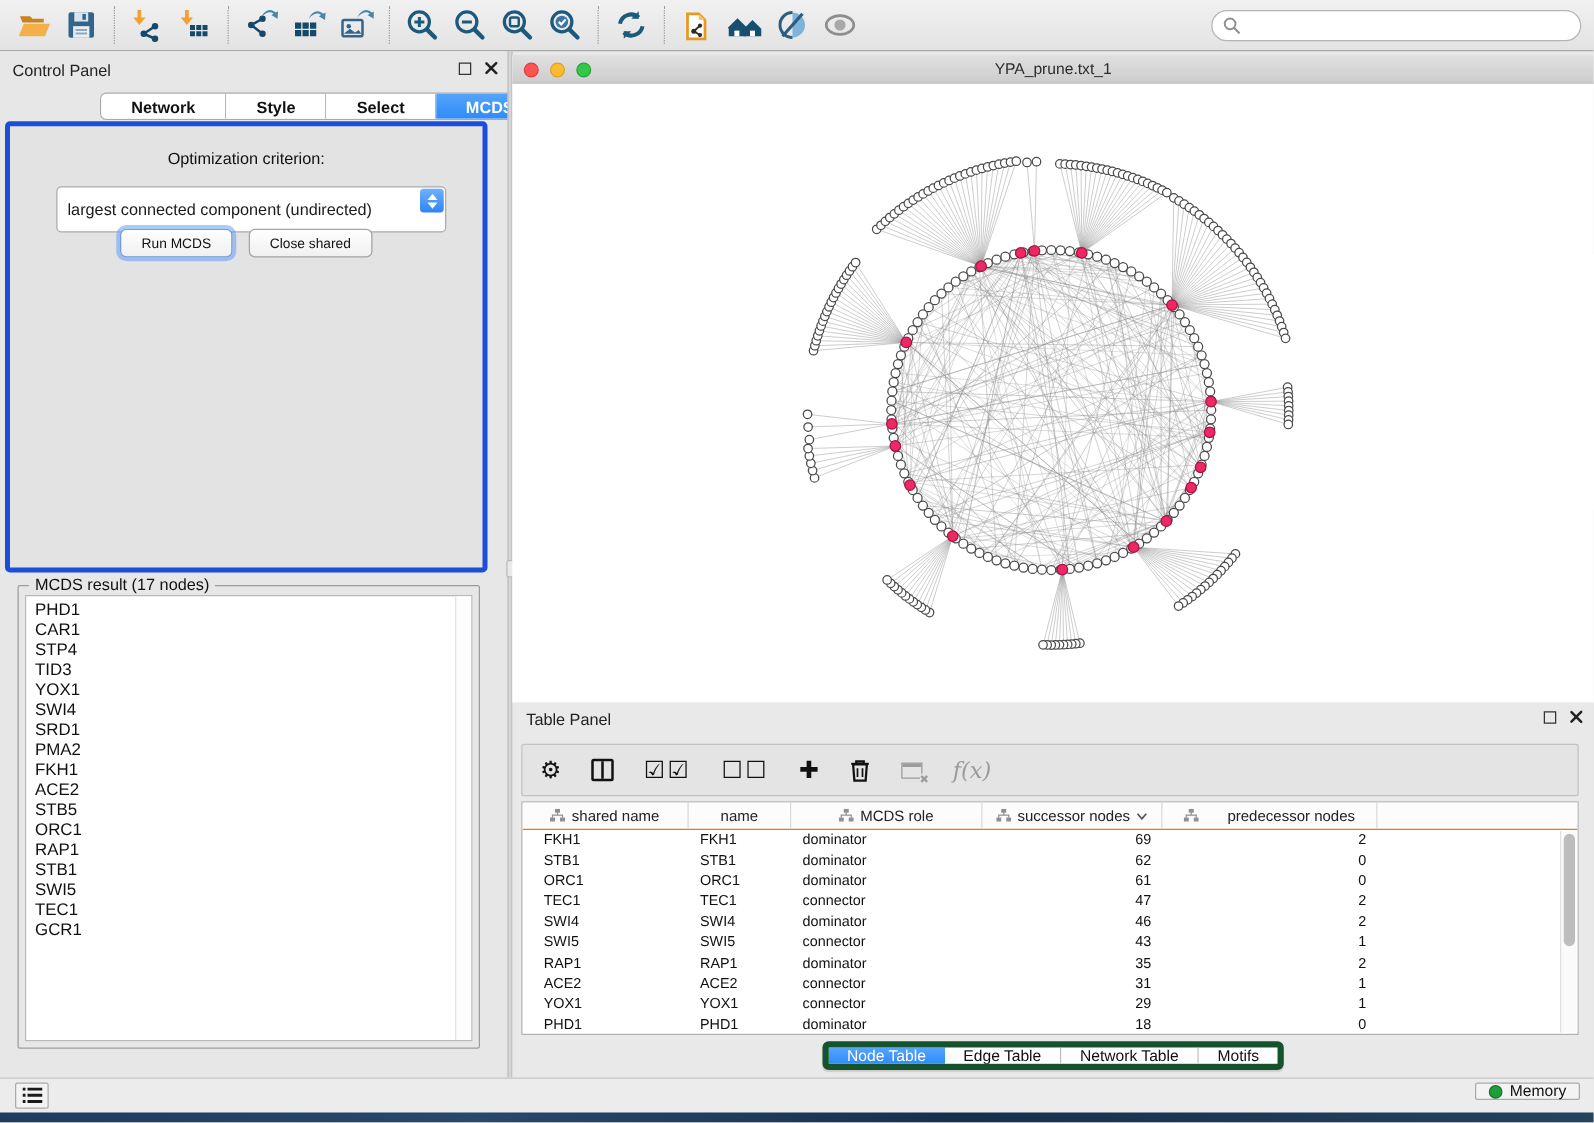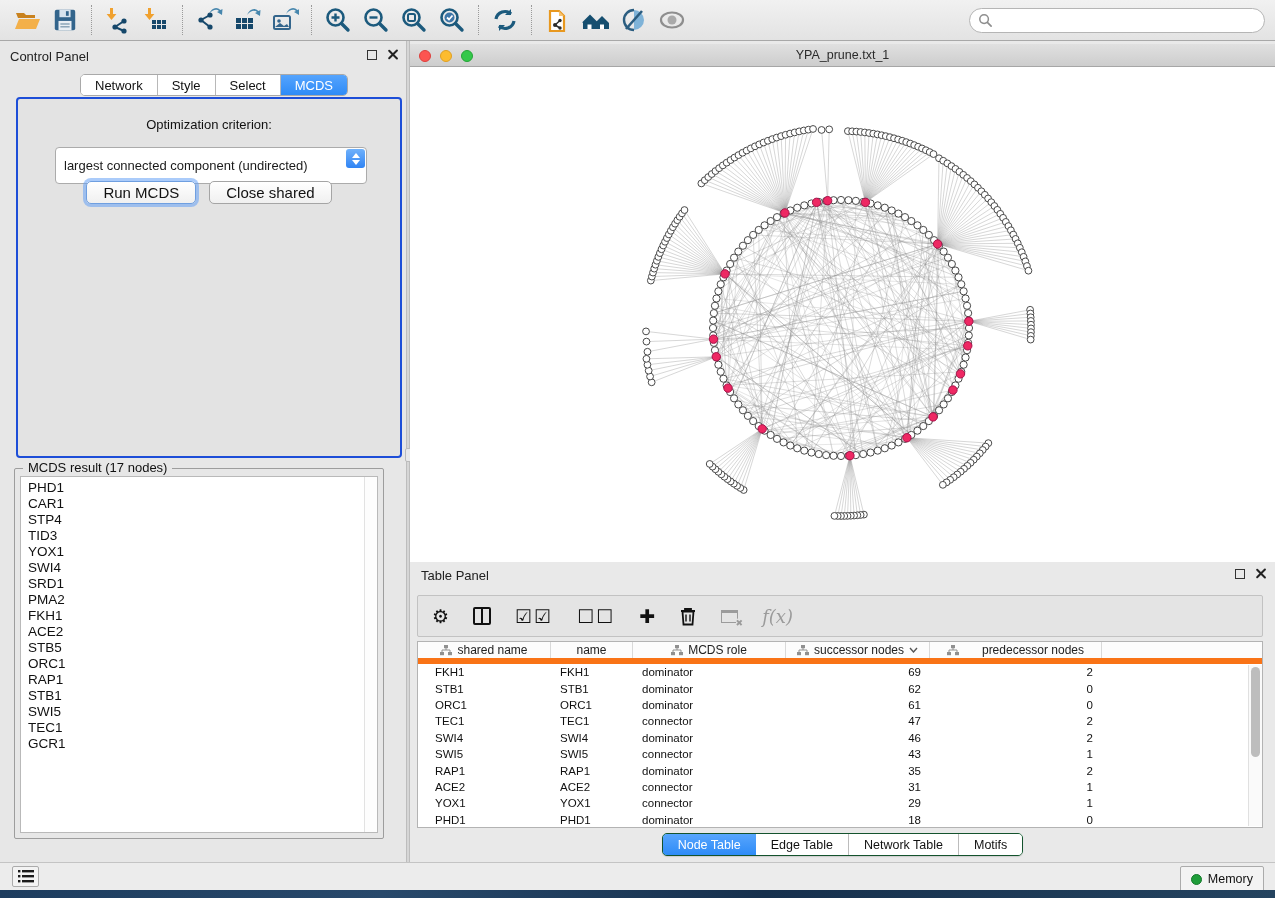--- a/index.html
+++ b/index.html
@@ -20,37 +20,37 @@
   .control-panel { position:absolute; left:0; top:41px; width:406px; height:821px; background:#e7e7e7; }
   .cp-header { position:absolute; left:10px; top:8px; font-size:13px; color:#222; }
   .panel-icons { position:absolute; right:8px; top:8px; display:flex; gap:10px; align-items:center; }
   .float-icon { width:10px; height:10px; border:1.5px solid #333; display:inline-block; }
   .close-icon { width:11px; height:11px; position:relative; display:inline-block; }
   .close-icon:before,.close-icon:after { content:""; position:absolute; left:5px; top:-1px; width:2.4px; height:13px; background:#222; border-radius:1px; }
   .close-icon:before { transform:rotate(45deg);} .close-icon:after{ transform:rotate(-45deg);}
 
   .seg-tabs { position:absolute; left:80px; top:33px; display:flex; height:22px;
     border:1px solid #a9a9a9; border-radius:5px; overflow:hidden; background:#fff; }
-  .seg { display:flex; align-items:center; justify-content:center; font-size:13px; padding:0 14px;
-    background:#fff; color:#111; border-right:1px solid #b8b8b8; cursor:default; }
+  .seg { display:flex; align-items:center; justify-content:center; font-size:13px; padding:0 24px;
+    background:#fff; color:#111; border-right:1px solid #b8b8b8; cursor:default;font-weight:bold; }
   .seg:last-child { border-right:none; }
   .seg.active { background:linear-gradient(#55a4fd,#2e8bf7); color:#fff; border-right:none; }
 
-  .tab-card { position:absolute; left:16px; top:56px; width:386px; height:361px;
-    background:#e3e3e3; border:2px solid #1d4ed8; border-radius:4px; }
+  .tab-card { position:absolute; left:4px; top:56px; width:386px; height:361px;
+    background:#e3e3e3; border:4px solid #1d4ed8; border-radius:4px; }
   .opt-label { text-align:center; margin-top:18px; font-size:13px; color:#111; }
   .dropdown { position:absolute; left:37px; top:48px; width:312px; height:37px; background:#fff;
     border:1px solid #ababab; border-radius:4px; font-size:13px; display:flex; align-items:center; padding-left:8px; }
   .dd-stepper { position:absolute; right:1px; top:1px; width:19px; height:19px; border-radius:3px;
     background:linear-gradient(#6fb1fb,#3084f4); display:flex; flex-direction:column; align-items:center; justify-content:center; gap:2px; }
   .dd-up { width:0;height:0;border-left:4px solid transparent;border-right:4px solid transparent;border-bottom:5px solid #fff; }
   .dd-down { width:0;height:0;border-left:4px solid transparent;border-right:4px solid transparent;border-top:5px solid #fff; }
   .btn-row { position:absolute; left:0; top:82px; width:100%; display:flex; justify-content:center; gap:13px; }
   .mac-btn { height:23px; background:linear-gradient(#ffffff,#f0f0f0); border:1px solid #a5a5a5;
-    border-radius:5px; font-size:15px; padding:0 16px; color:#111; }
+    border-radius:5px; font-size:11px; padding:0 16px; color:#111; }
   .mac-btn.focused { box-shadow:0 0 0 3px rgba(100,160,245,.55); border-color:#6f9fe0; }
 
   .groupbox { position:absolute; left:14px; top:427px; width:370px; height:371px; border:1px solid #9d9d9d; border-radius:2px; }
   .groupbox-label { position:absolute; left:8px; top:-9px; background:#e7e7e7; padding:0 5px; font-size:13px; color:#111; }
   .mcds-list { position:absolute; left:5px; top:7px; right:5px; bottom:5px; background:#fff; border:1px solid #b9b9b9; overflow:hidden; }
   .mcds-list ul { list-style:none; padding:3px 0 0 7px; }
   .mcds-list li { font-size:13.5px; line-height:16px; color:#111; }
   .list-scroll-track { position:absolute; right:0; top:0; bottom:0; width:13px; background:#fdfdfd; border-left:1px solid #e2e2e2; }
 
   
@@ -78,41 +78,41 @@
   .tp-ic { font-size:19px; color:#111; display:flex; align-items:center; }
   .tp-ic.disabled { color:#9b9b9b; }
   .fx { font-family:"DejaVu Serif", serif; font-style:italic; font-size:18px; color:#9b9b9b; }
   .cols-icon { width:18px; height:18px; border:2.4px solid #111; border-radius:2px; position:relative; }
   .cols-icon:before { content:""; position:absolute; left:5.5px; top:0; bottom:0; width:2.2px; background:#111; }
   .tbl-del-icon { width:17px; height:13px; border:1.6px solid #9b9b9b; position:relative; background:linear-gradient(#9b9b9b 22%, transparent 22%); }
   .tbl-del-icon:after { content:"✖"; position:absolute; right:-6px; bottom:-6px; font-size:9px; color:#9b9b9b;
     background:#e4e4e4; border-radius:50%; }
 
   .data-table { position:absolute; left:7px; top:79px; width:846px; height:187px; background:#fff; border:1px solid #b3b3b3; overflow:hidden; }
-  .thead { display:flex; height:22px; background:#fcfcfc; border-bottom:6px solid #f97316; }
+  .thead { display:flex; height:22px; background:#fcfcfc; border-bottom:1px solid #f97316; }
   .th { display:flex; align-items:center; justify-content:center; gap:5px; font-size:12px; color:#222;
     border-right:1px solid #d9d9d9; position:relative; }
   .th:last-child { border-right:none; }
   .trow { display:flex; height:16.4px; align-items:center; }
   .td { font-size:11.5px; color:#111; white-space:nowrap; overflow:hidden; }
   .tbl-scroll { position:absolute; right:0; top:23px; bottom:1px; width:14px; background:#fafafa; border-left:1px solid #e0e0e0; }
   .tbl-thumb { position:absolute; left:2px; right:2px; top:2px; height:90px; background:#bdbdbd; border-radius:5px; }
 
   .bottom-tabs { position:absolute; left:0; top:271px; width:100%; display:flex; justify-content:center; }
-  .bt-group { display:flex; height:23px; border:1px solid #14532d; border-radius:5px; overflow:hidden; background:#86efac; box-shadow:0 1px 1px rgba(0,0,0,.12); }
+  .bt-group { display:flex; height:23px; border:5px solid #14532d; border-radius:5px; overflow:hidden; background:#86efac; box-shadow:0 1px 1px rgba(0,0,0,.12); }
   .bt { display:flex; align-items:center; justify-content:center; padding:0 15px; font-size:12.5px; background:#fff; color:#111; border-right:1px solid #bcbcbc; }
   .bt:last-child { border-right:none; }
   .bt.active { background:linear-gradient(#57a5fd,#2e8bf7); color:#fff; border-right:none; }
 
   
   .statusbar { position:absolute; left:0; top:862px; width:1275px; height:28px; background:#ececec; border-top:1px solid #c4c4c4; }
   .list-btn { position:absolute; left:12px; top:3px; width:27px; height:21px; background:#f3f3f3; border:1px solid #ababab; border-radius:2px;
     display:flex; align-items:center; justify-content:center; }
   .memory-btn { position:absolute; right:11px; top:3px; height:14px; background:#f3f3f3; border:1px solid #ababab; border-radius:2px;
-    display:flex; align-items:center; gap:6px; padding:12px 10px; font-size:12.5px; color:#111; }
+    display:flex; align-items:center; gap:6px; padding:0 10px; font-size:12.5px; color:#111; }
   .mem-dot { width:11px; height:11px; border-radius:50%; background:#1f9d3a; border:1px solid #13782a; }
   .desktop-strip { position:absolute; left:0; top:890px; width:1275px; height:8px;
     background:linear-gradient(90deg,#1d3c5e,#28496b 30%,#16304d 60%,#24435f); }
 
   svg.icon { display:block; }
 </style>
 </head>
 <body>
 
 <div class="toolbar">

